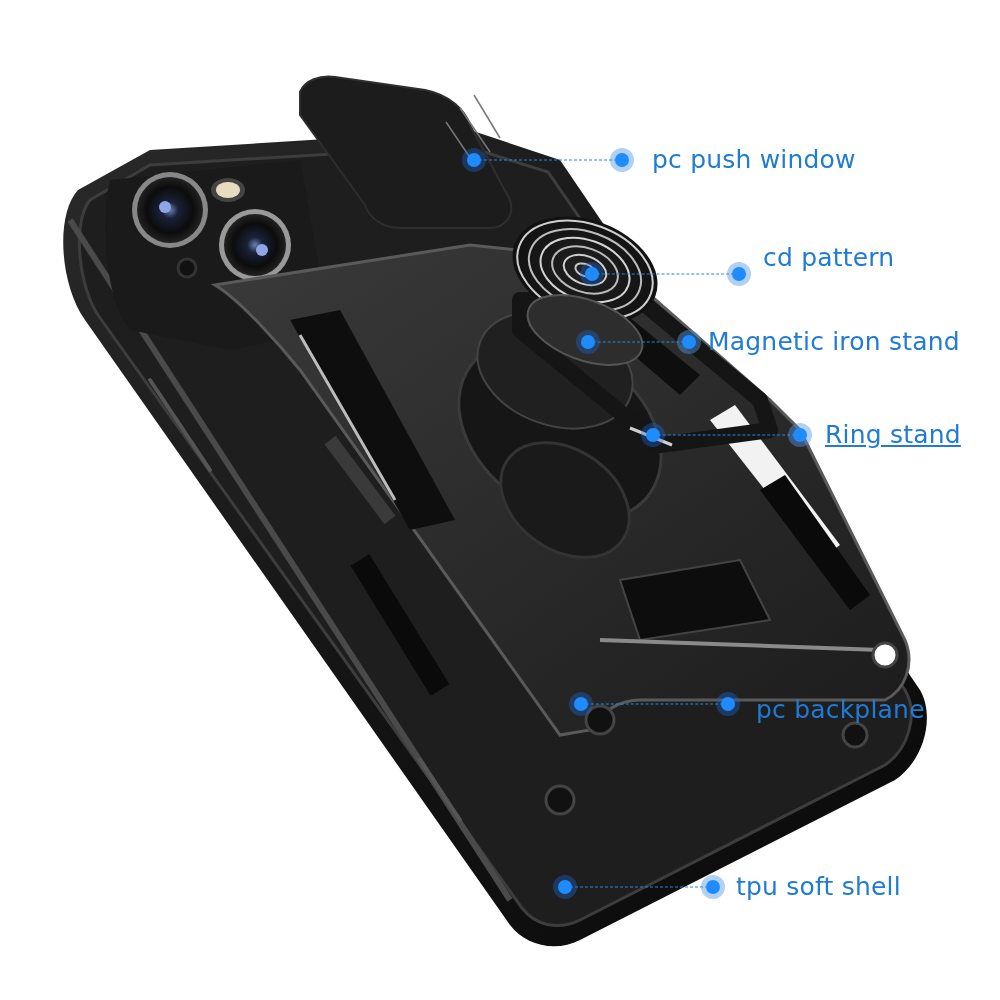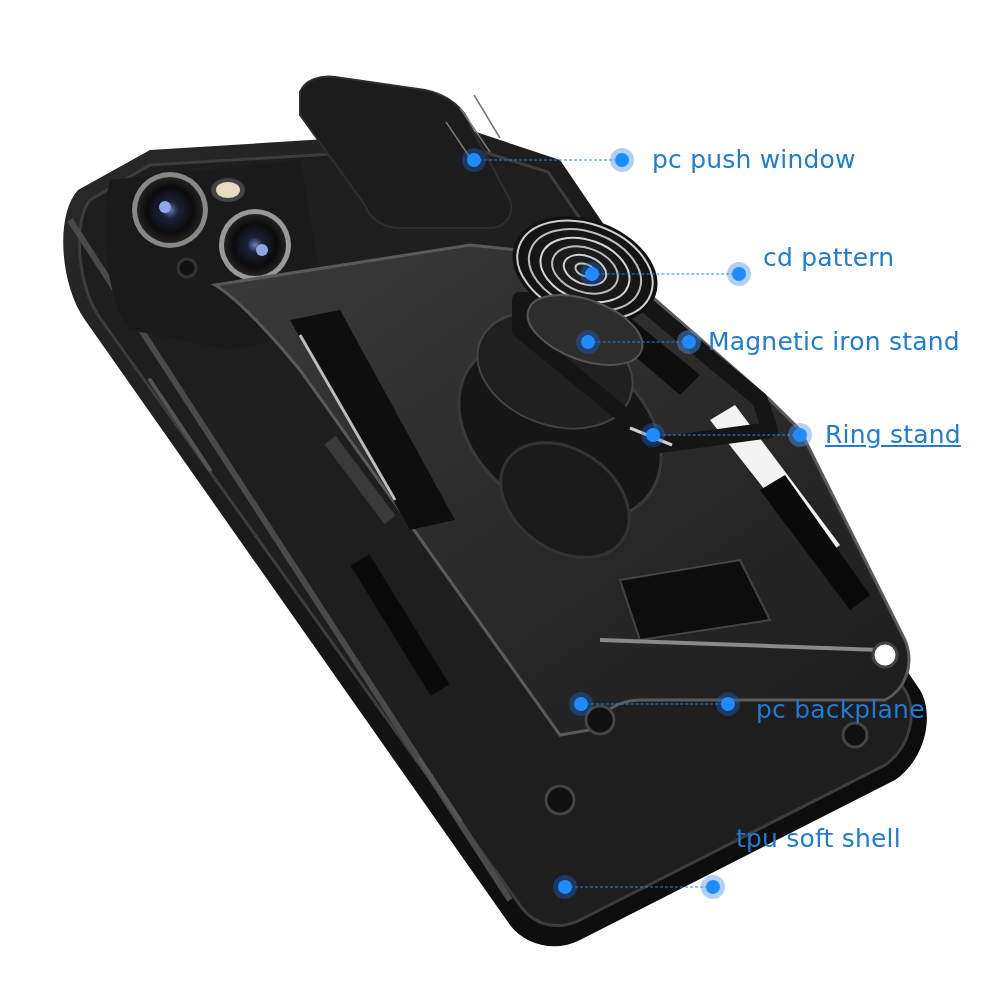--- a/index.html
+++ b/index.html
@@ -172,15 +172,15 @@
     </div>
   <div class="callout-label" style="left:756px; top:689px;margin-top:6px;">pc backplane</div>
 
   <div class="leader" style="left:565px; top:887px; width:148px;"></div>
   <div class="dot-outer start" style="left:565px; top:887px;">
       <div class="dot-inner"></div>
     </div>
   <div class="dot-outer end" style="left:713px; top:887px;">
       <div class="dot-inner"></div>
     </div>
-  <div class="callout-label" style="left:736px; top:824px;">tpu soft shell</div>
+  <div class="callout-label" style="left:736px; top:872px;">tpu soft shell</div>
 
 </div>
 
 </body></html>

